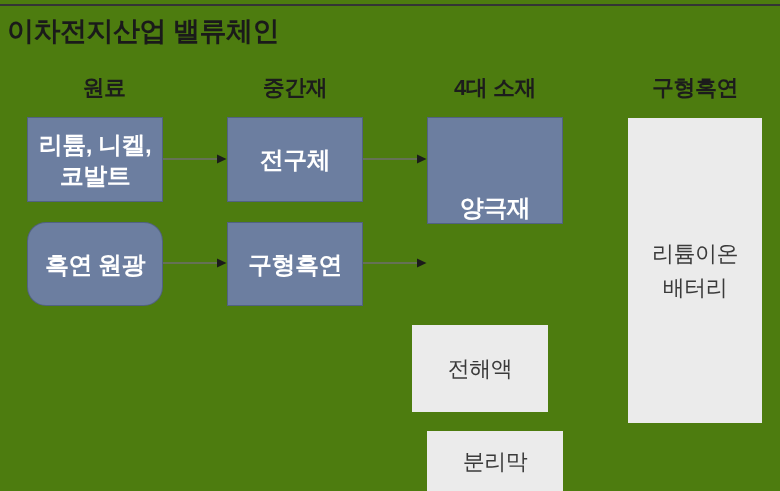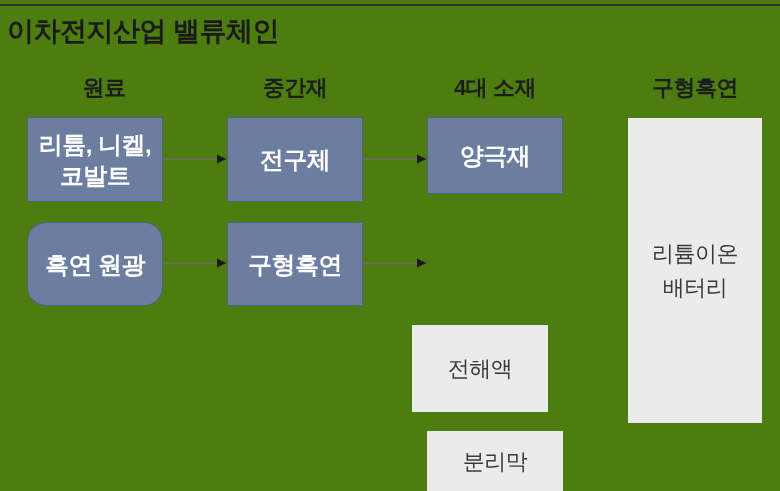--- a/index.html
+++ b/index.html
@@ -71,21 +71,21 @@
     font-weight: 400;
     font-size: 22px;
     letter-spacing: -0.5px;
     line-height: 31px;
   }
 
   .b-raw1 { left: 27px;  top: 117px; width: 136px; height: 85px; }
   .b-raw2 { left: 27px;  top: 222px; width: 136px; height: 84px; border-radius: 19px; }
   .b-mid1 { left: 227px; top: 117px; width: 136px; height: 85px; }
   .b-mid2 { left: 227px; top: 222px; width: 136px; height: 84px; }
-  .b-mat1 { left: 427px; top: 117px; width: 136px; height: 77px; }
+  .b-mat1 { left: 427px; top: 117px; width: 136px; height: 107px; align-items: flex-end; }
   .b-mat2 { left: 427px; top: 222px; width: 136px; height: 84px; }
   .b-mat3 { left: 412px; top: 325px; width: 136px; height: 87px; }
   .b-mat4 { left: 427px; top: 431px; width: 136px; height: 60px; }
   .b-batt { left: 628px; top: 118px; width: 134px; height: 305px; }
   .b-batt .lines { line-height: 34px; }
 
   .arrow { position: absolute; }
   .a1 { left: 163px; top: 153px; }
   .a2 { left: 363px; top: 153px; }
   .a3 { left: 163px; top: 257px; }

